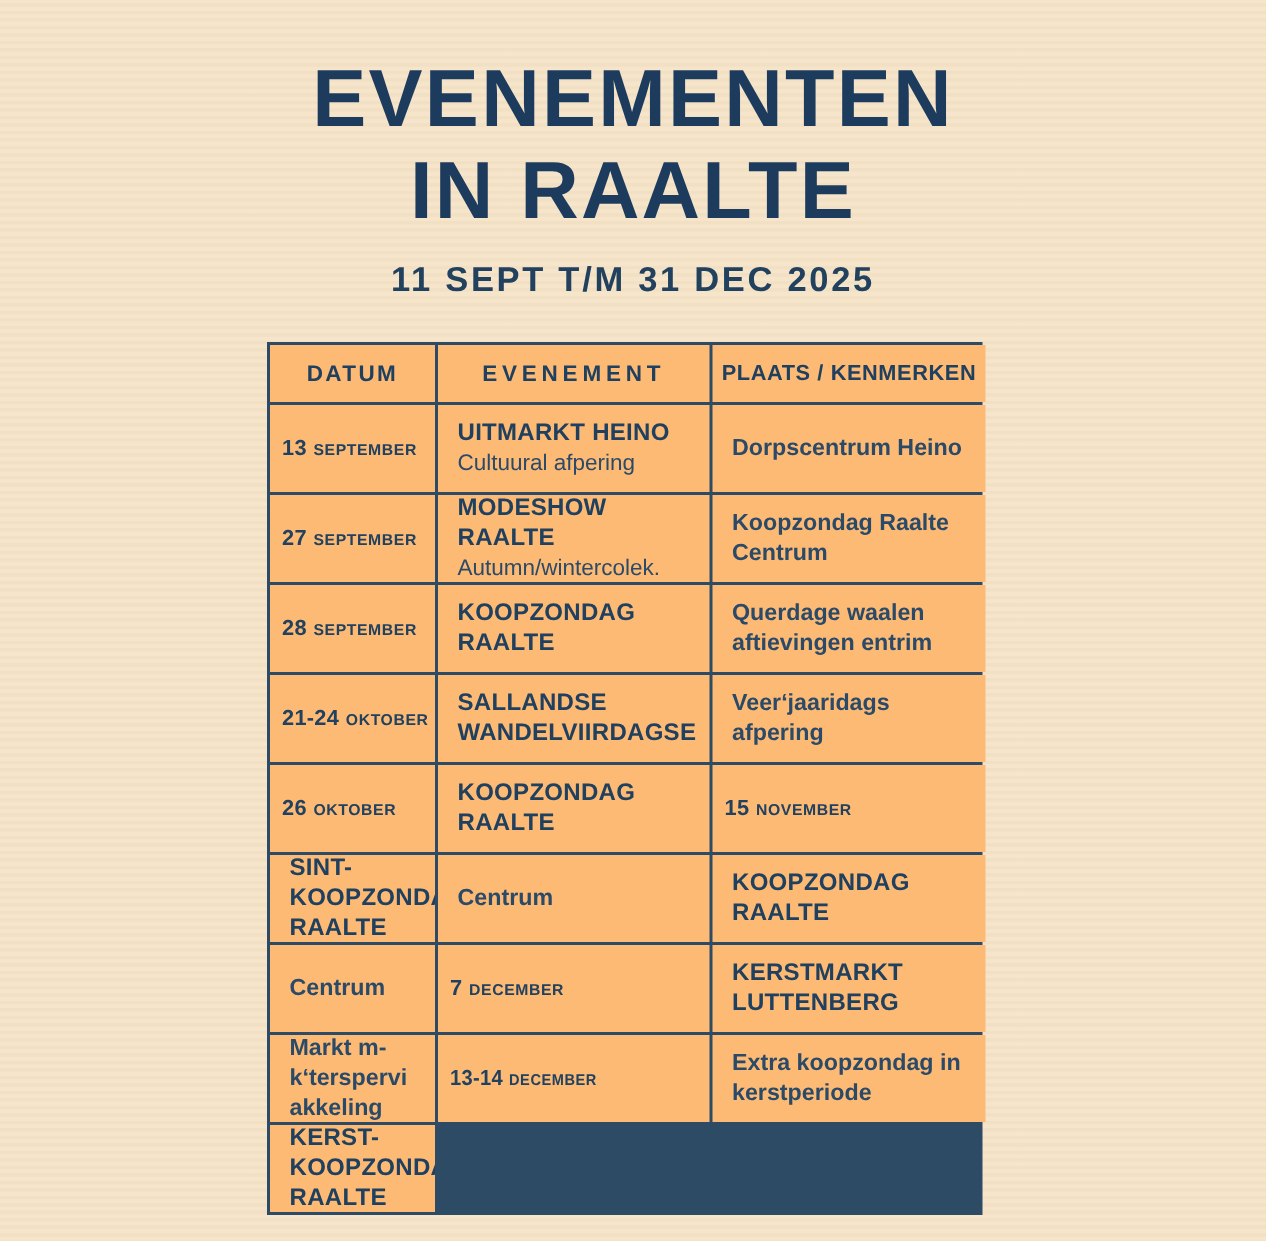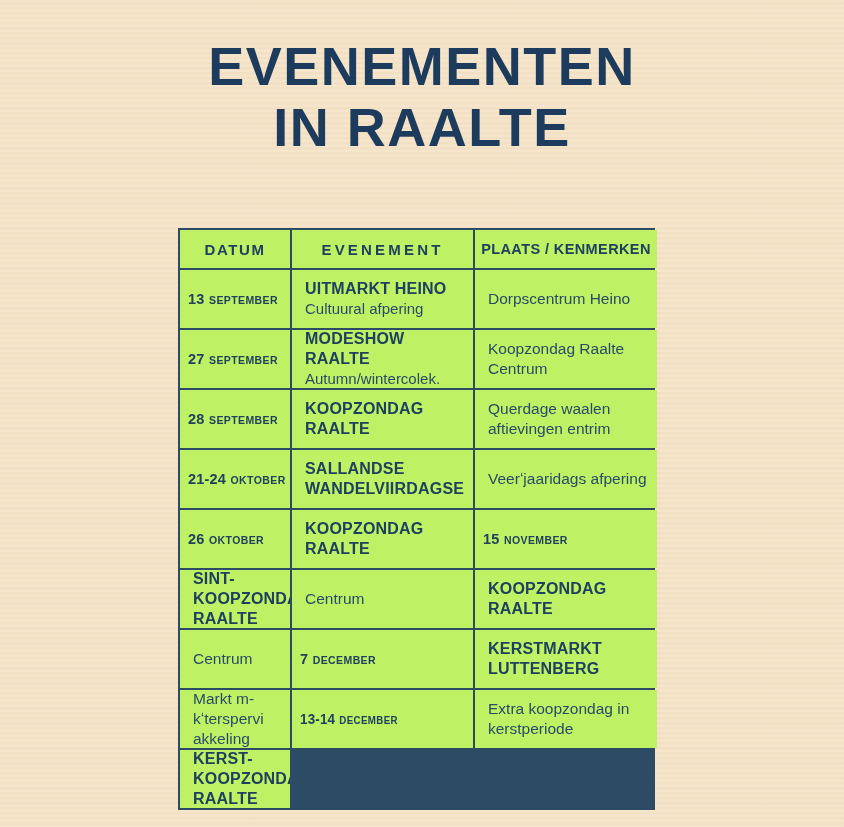--- a/index.html
+++ b/index.html
@@ -53,21 +53,21 @@
     top: 228px;
     width: 473px;
     display: grid;
     grid-template-columns: 110px 181px 182px;
     grid-template-rows: 38px repeat(9, 58px);
     gap: 2px;
     padding: 2px;
     background: #2e4b66; 
   }
   .cell {
-    background: #bef264;
+    background: #fdba74;
     display: flex;
     min-width: 0;
     overflow: hidden;
   }
   .cell.header {
     align-items: center;
     justify-content: center;
     font-weight: bold;
     font-size: 15px;
     letter-spacing: 1.6px;
@@ -107,32 +107,34 @@
   }
   .cell.place {
     flex-direction: column;
     justify-content: center;
     padding: 3px 8px 3px 13px;
   }
   .place-text {
     font-size: 15.5px;
     line-height: 1.3;
     color: #2b4a68;
+    font-weight: bold;
   }
 </style>
 </head>
 <body>
 
 <div class="texture"></div>
 
 <div class="poster">
   <div class="title">
     <div>EVENEMENTEN</div>
     <div>IN RAALTE</div>
   </div>
+  <div class="subtitle">11 SEPT T/M 31 DEC 2025</div>
 
   <div class="events-table" id="events-table">
       <div class="cell header col-1">DATUM</div>
       <div class="cell header col-2">EVENEMENT</div>
       <div class="cell header col-3">PLAATS / KENMERKEN</div>
   <div class="cell date">
     <div class="date-line fit">
       <span class="date-day">13</span>
       <span class="date-month">SEPTEMBER</span>
     </div>

